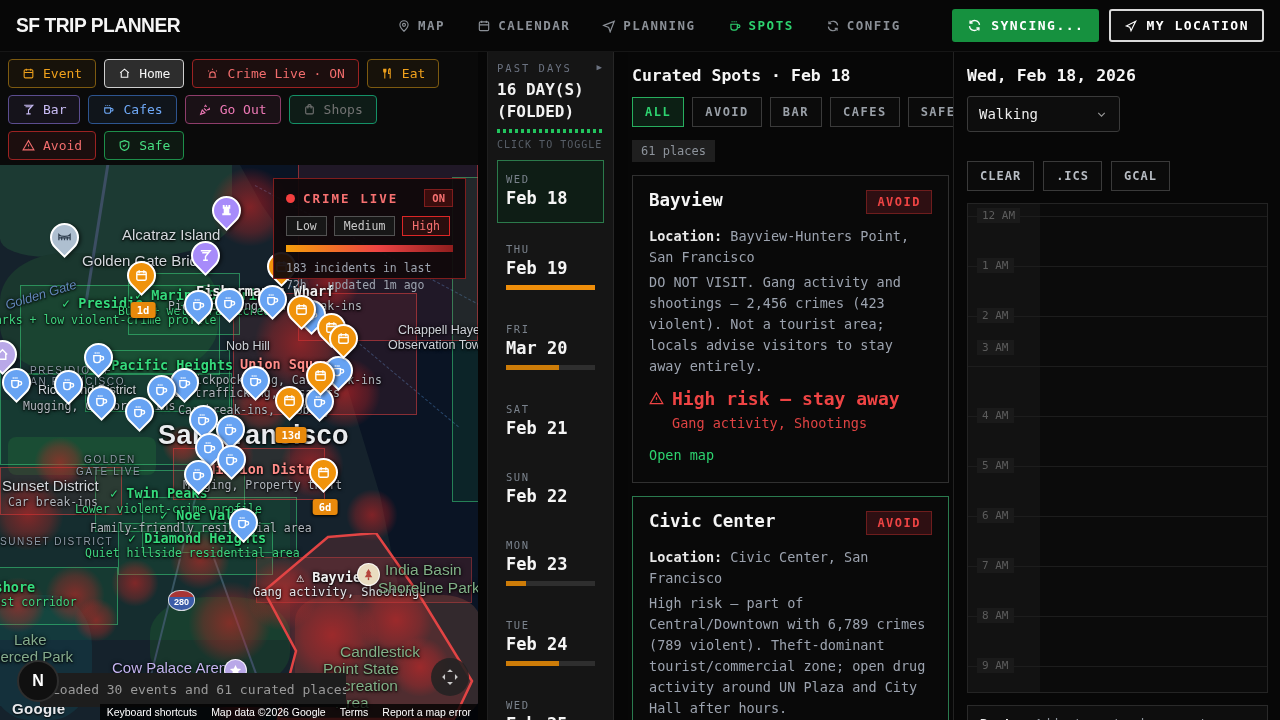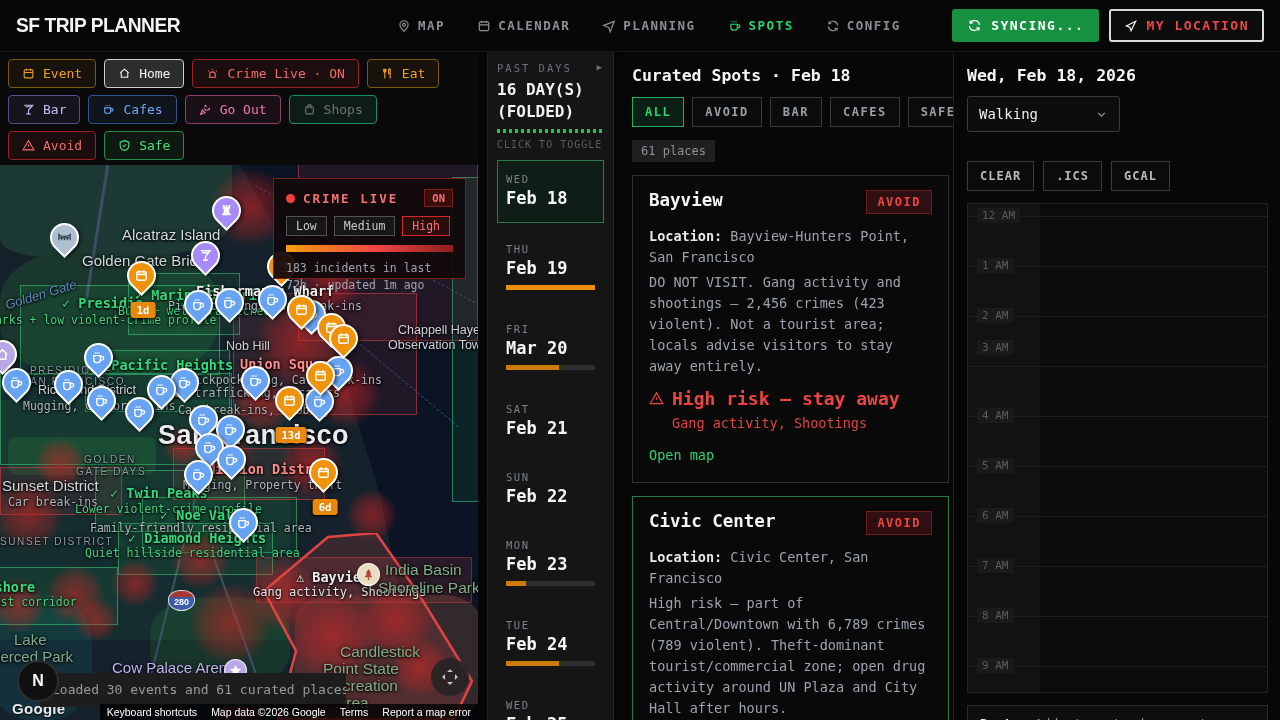--- a/index.html
+++ b/index.html
@@ -13,21 +13,21 @@
   #app-title{font-family:"Liberation Sans",sans-serif;font-weight:bold;font-size:20px;
     letter-spacing:-0.5px;color:#f5f5f5;transform:scaleX(.96);transform-origin:left}
   #main-nav{display:flex;gap:32px;margin-left:210px}
   .nav-item{display:flex;align-items:center;gap:7px;background:none;border:none;cursor:pointer;
     color:#8b9097;font:bold 12.5px "DejaVu Sans Mono",monospace;letter-spacing:1.5px}
   .nav-item.active{color:#2dd36f}
   #topbar-right{margin-left:auto;display:flex;gap:10px;align-items:center}
   #syncing-btn{display:flex;align-items:center;gap:9px;background:#16913f;border:none;border-radius:3px;
     color:#fff;font:bold 13px "DejaVu Sans Mono",monospace;letter-spacing:1.5px;padding:9px 15px;cursor:pointer}
   #mylocation-btn{display:flex;align-items:center;gap:8px;background:#0c0c0c;border:2px solid #d9d9d9;border-radius:3px;
-    color:#ef4444;font:bold 13px "DejaVu Sans Mono",monospace;letter-spacing:1.5px;padding:7px 13px;cursor:pointer}
+    color:#ffffff;font:bold 13px "DejaVu Sans Mono",monospace;letter-spacing:1.5px;padding:7px 13px;cursor:pointer}
 
   
   #filterbar{position:absolute;left:0;top:52px;width:478px;height:113px;background:#0a0a0a;
     padding:7px 8px;display:flex;flex-wrap:wrap;gap:7px 8px;align-content:flex-start;z-index:5}
   .fbtn{display:flex;align-items:center;gap:8px;height:29px;padding:0 13px;border-radius:4px;cursor:pointer;
     font:13px "DejaVu Sans Mono",monospace;background:rgba(255,255,255,.02);border:1px solid #333}
   .f-event{color:#f0a11c;border-color:#7d5a10;background:rgba(245,158,11,.06)}
   .f-home{color:#f5f5f5;border-color:#cfcfcf;background:#2d2d2d}
   .f-crime{color:#f26d6d;border-color:#9c2222;background:rgba(239,68,68,.08)}
   .f-eat{color:#f0a11c;border-color:#7d5a10;background:rgba(245,158,11,.06)}
@@ -419,21 +419,21 @@
       <div class="ml mlabel area-caps" style="left: 22px; top: 211px;">SAN FRANCISCO</div>
       <div class="ml mlabel poi-sm" style="left: 38px; top: 218px;">Richmond District</div>
       <div class="ml mlabel gray-small" style="left: 23px; top: 234px;">Mugging, Car break-ins</div>
       <div class="ml mlabel poi-sm" style="left: 226px; top: 174px;">Nob Hill</div>
       <div class="ml mlabel avoid-title" style="left: 240px; top: 191px;">Union Square</div>
       <div class="ml mlabel gray-small" style="left: 188px; top: 208px;">Pickpocketing, Car break-ins</div>
       <div class="ml mlabel gray-small" style="left: 160px; top: 221px;">Drug trafficking, Assaults</div>
       <div class="ml mlabel gray-small" style="left: 178px; top: 238px;">Car break-ins, Robbery</div>
       <div class="ml mlabel city" style="left: 158px; top: 255px;">San Francisco</div>
       <div class="ml mlabel area-caps" style="left: 84px; top: 289px;">GOLDEN</div>
-      <div class="ml mlabel area-caps" style="left: 76px; top: 301px;">GATE DAYS</div>
+      <div class="ml mlabel area-caps" style="left: 76px; top: 301px;">GATE LIVE</div>
       <div class="ml mlabel poi" style="left: 2px; top: 312px;">Sunset District</div>
       <div class="ml mlabel gray-small" style="left: 8px; top: 330px;">Car break-ins</div>
       <div class="ml mlabel safe-big" style="left: 110px; top: 320px;">✓ Twin Peaks</div>
       <div class="ml mlabel safe-small" style="left: 75px; top: 337px;">Lower violent-crime profile</div>
       <div class="ml mlabel safe-big" style="left: 160px; top: 342px;">✓ Noe Valley</div>
       <div class="ml mlabel gray-small" style="left: 90px; top: 356px;">Family-friendly residential area</div>
       <div class="ml mlabel safe-big" style="left: 128px; top: 365px;">✓ Diamond Heights</div>
       <div class="ml mlabel safe-small" style="left: 85px; top: 381px;">Quiet hillside residential area</div>
       <div class="ml mlabel avoid-title" style="left: 207px; top: 296px;">Mission District</div>
       <div class="ml mlabel gray-small" style="left: 183px; top: 313px;">Mugging, Property theft</div>

